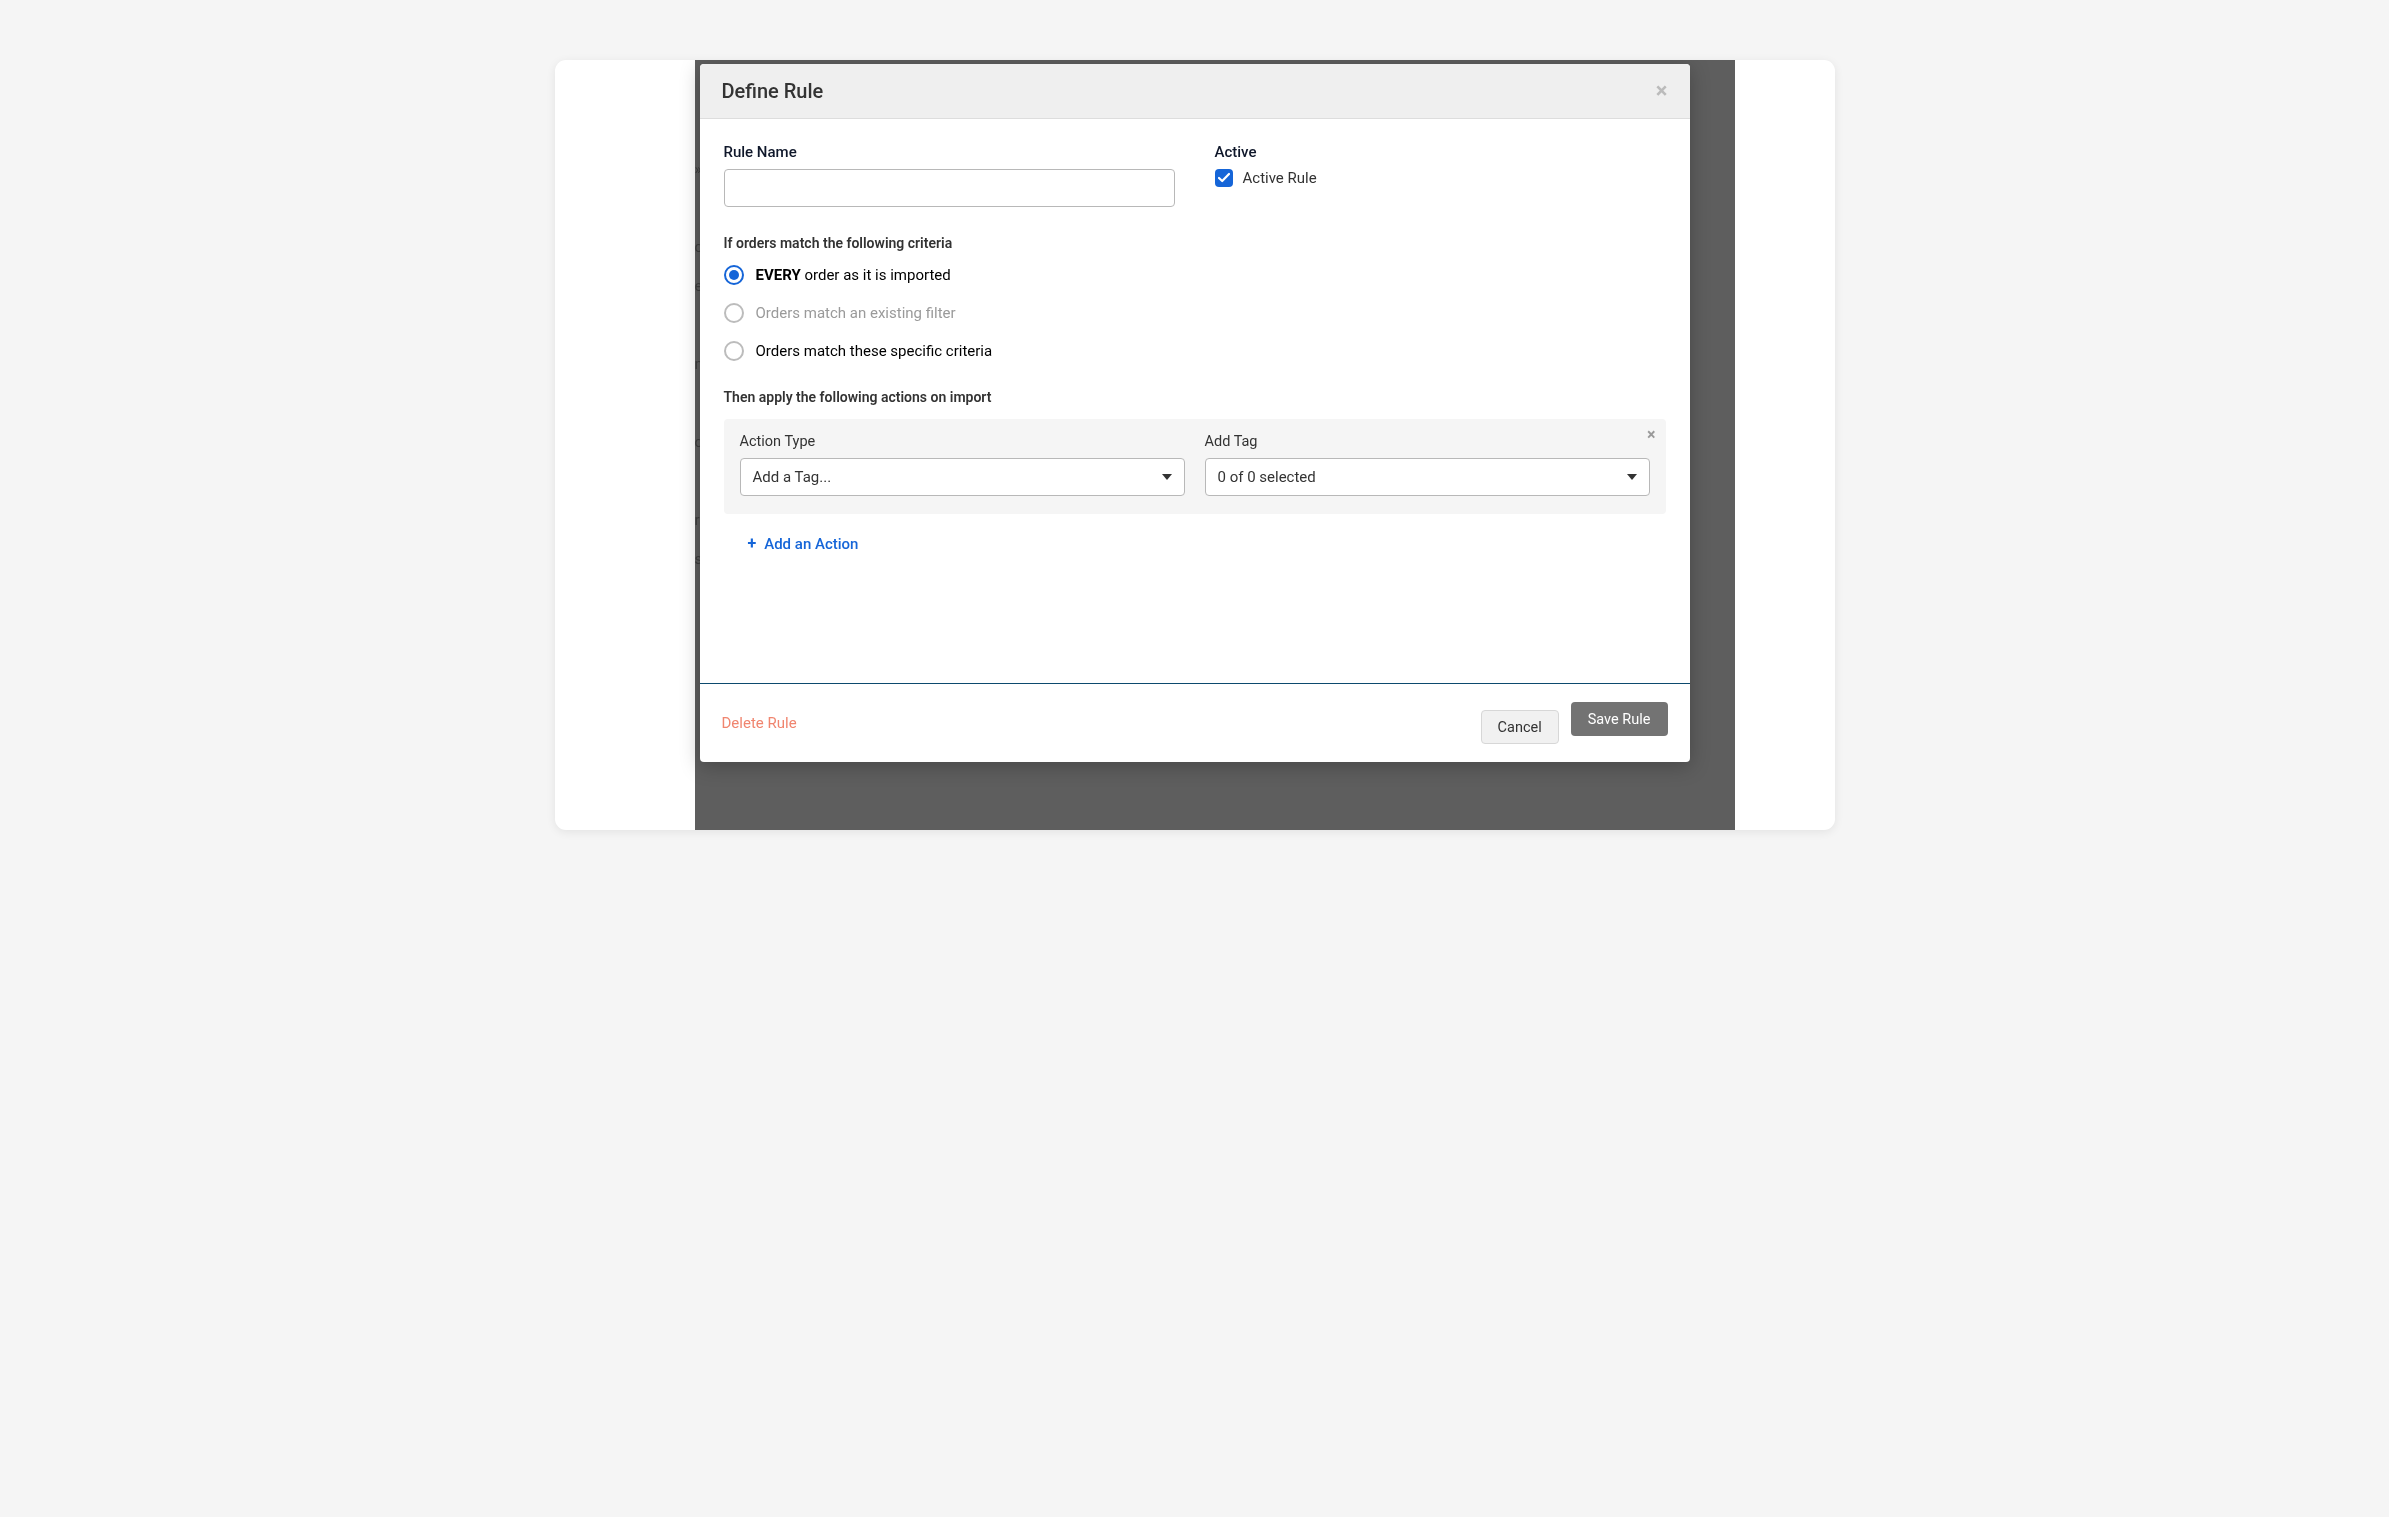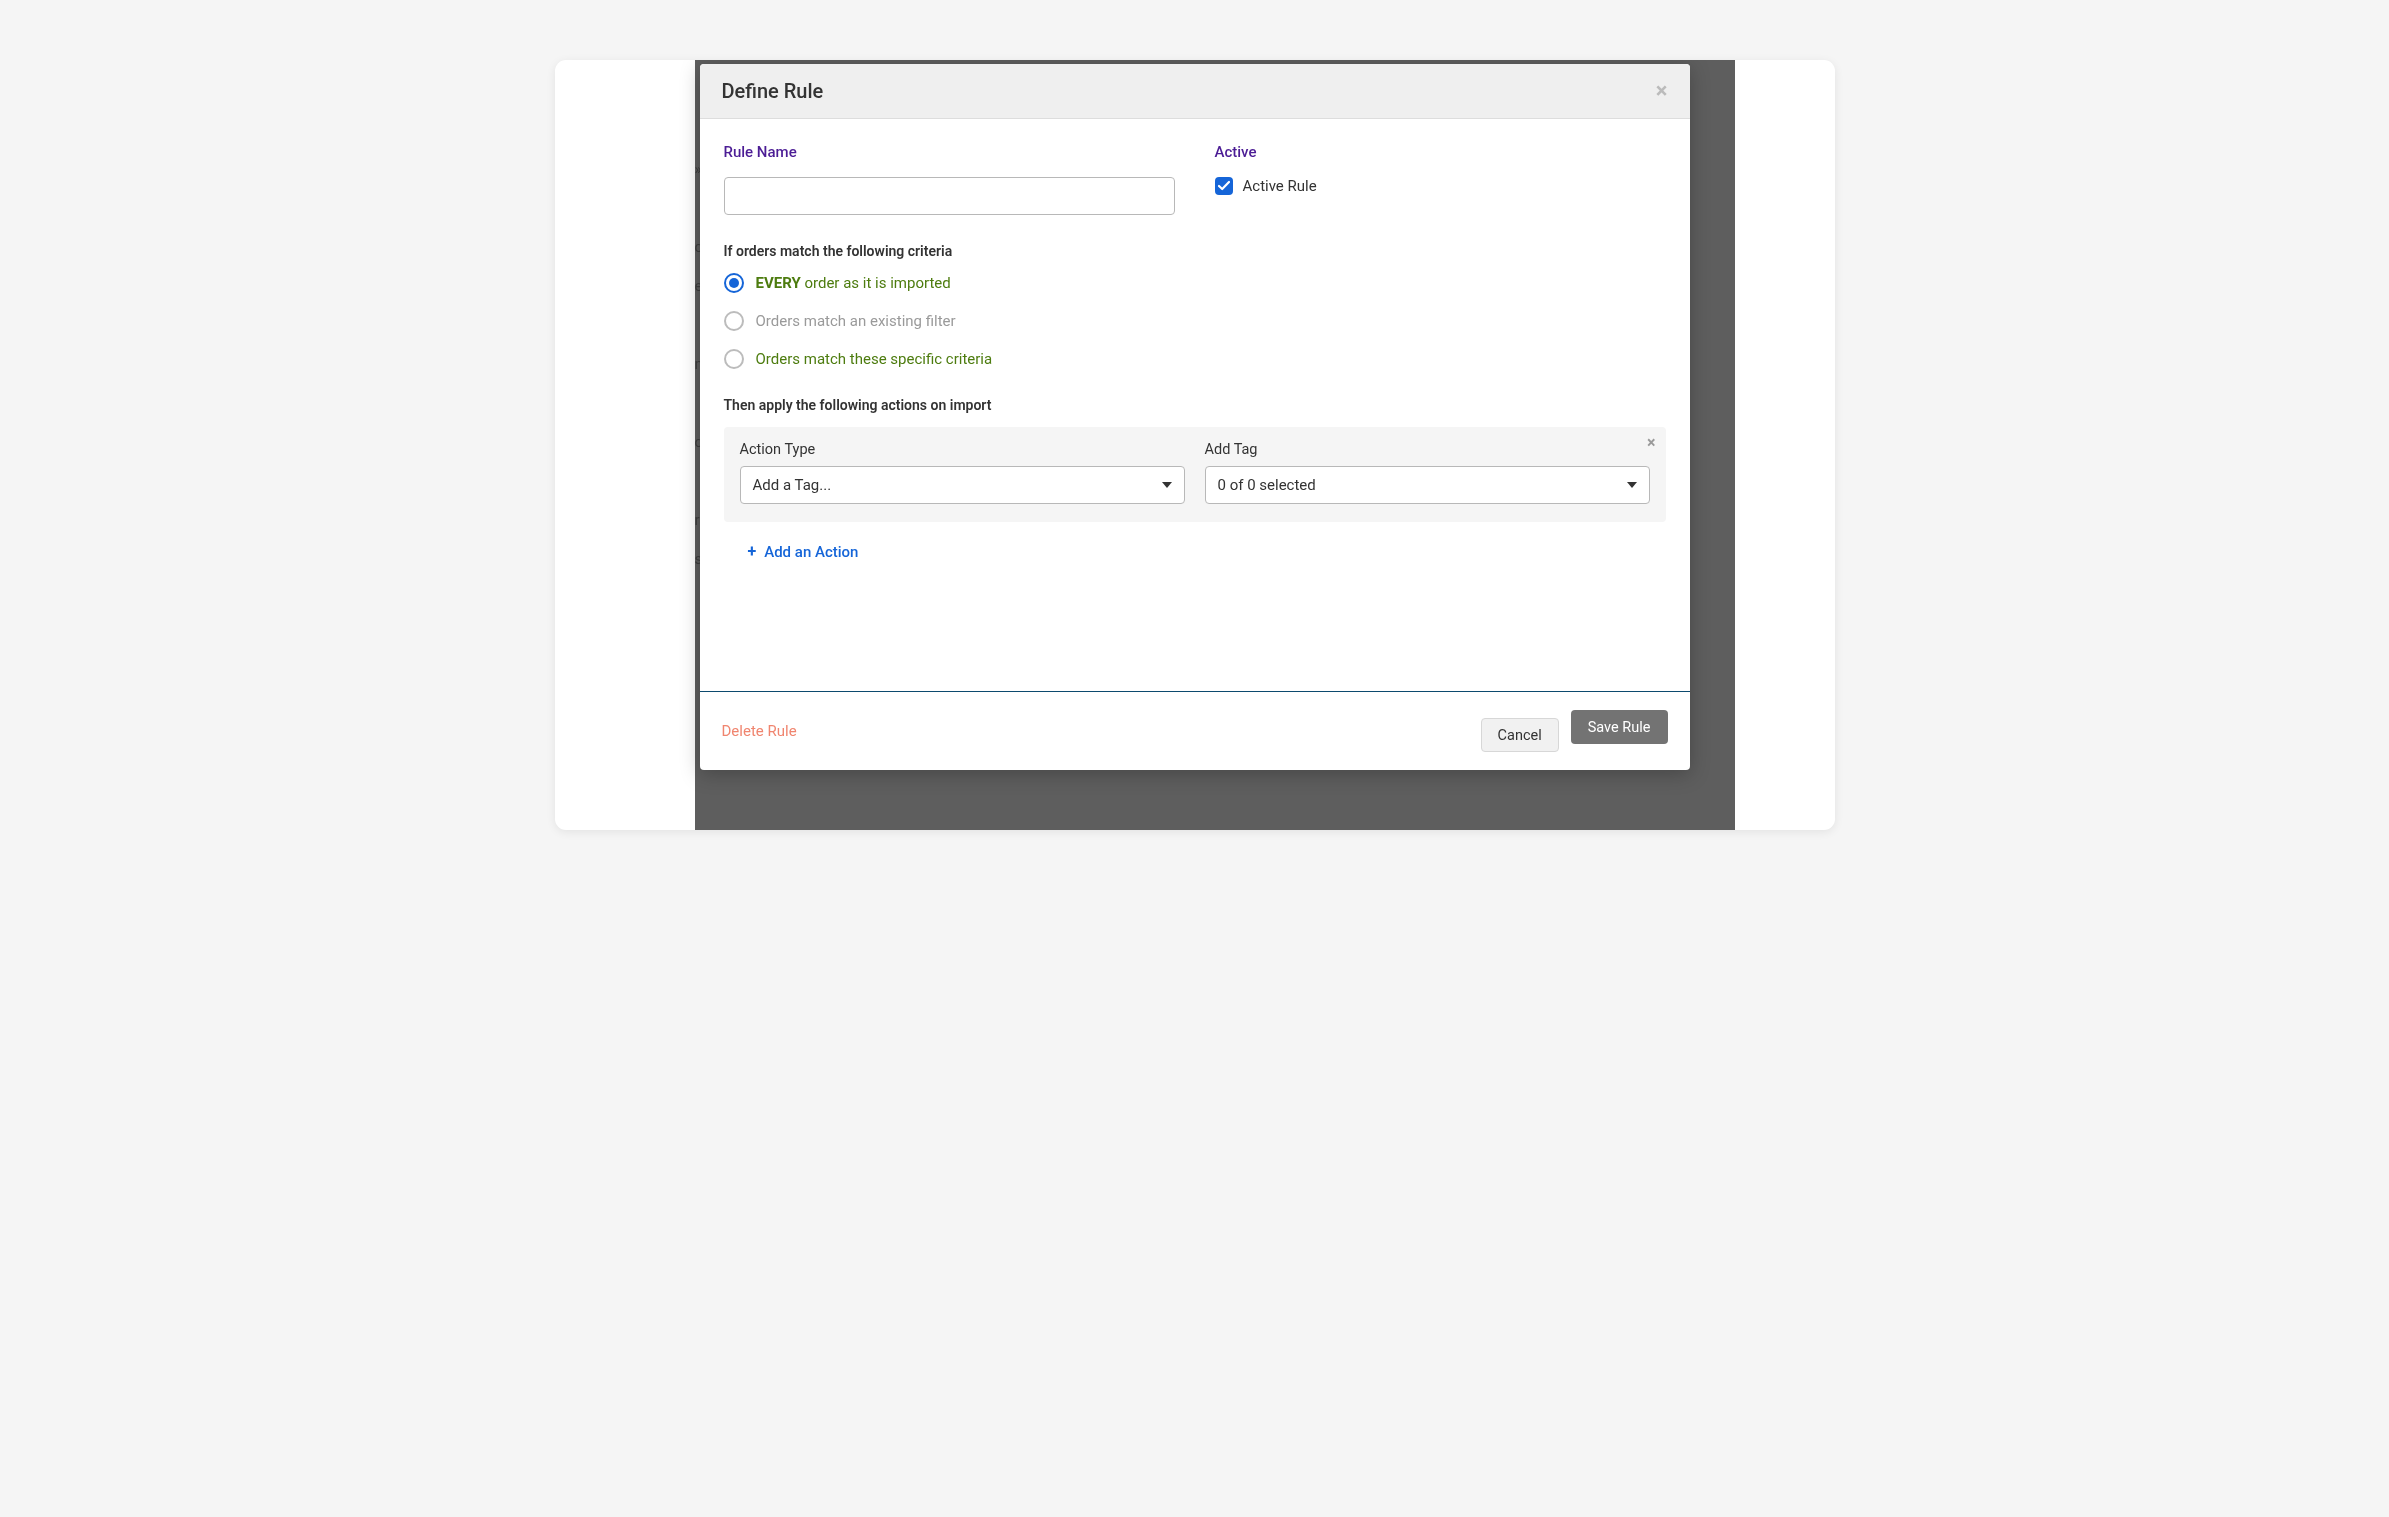--- a/index.html
+++ b/index.html
@@ -79,23 +79,23 @@
   }
   .row-top {
     display: flex;
     gap: 40px;
     margin-bottom: 28px;
   }
   .col-name { flex: 1; max-width: 460px; }
   .col-status { flex: 1; }
   .field-label {
     font-size: 15px;
-    color: #4c1d95;
+    color: #0f172a;
     font-weight: 500;
-    margin-bottom: 16px;
+    margin-bottom: 8px;
     display: block;
   }
   .text-input {
     width: 100%;
     height: 38px;
     border: 1px solid #b8b8b8;
     border-radius: 4px;
     padding: 0 10px;
     font-size: 15px;
     background: #fff;
@@ -142,21 +142,21 @@
     justify-content: center;
     flex-shrink: 0;
   }
   .radio.selected { border-color: #1565d8; }
   .radio-dot {
     width: 10px;
     height: 10px;
     border-radius: 50%;
     background: #1565d8;
   }
-  .radio-label { font-size: 15px; color: #4d7c0f; }
+  .radio-label { font-size: 15px; color: #000000; }
   .radio-label.muted { color: #9a9a9a; }
   .action-card {
     background: #f5f5f5;
     border-radius: 4px;
     padding: 14px 16px 18px 16px;
     position: relative;
     display: flex;
     gap: 20px;
     margin-bottom: 16px;
   }

